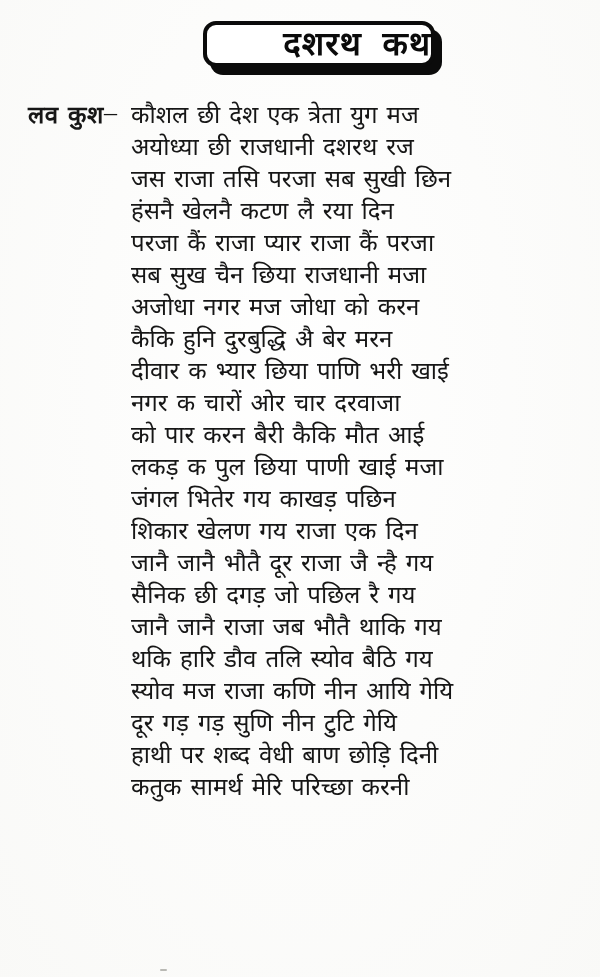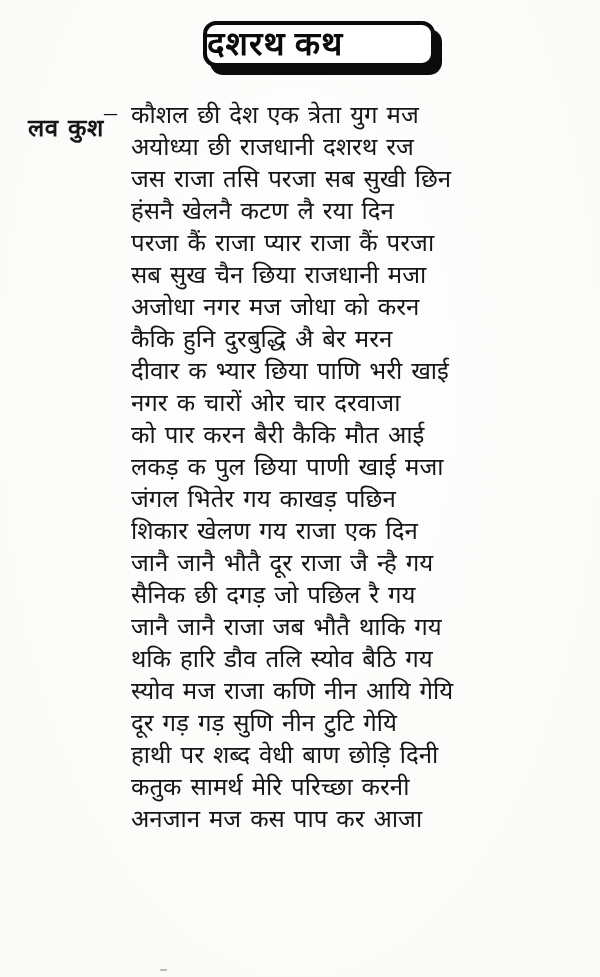--- a/index.html
+++ b/index.html
@@ -27,21 +27,22 @@
     left: 203px;
     top: 21px;
     width: 232px;
     height: 46px;
     background: #ffffff;
     border: 4px solid #0b0b0b;
     border-radius: 13px;
     box-shadow: 7px 8px 0 0 #0b0b0b;
     display: flex;
     align-items: center;
-    justify-content: flex-start;
+    justify-content: flex-end;
+    font-family: Liberation Mono, monospace;
   }
   .title-box .title-text {
     font-size: 33px;
     font-weight: 700;
     letter-spacing: 1px;
     color: #0a0a0a;
     white-space: nowrap;
     transform: translateY(-2px);
   }
   
@@ -57,21 +58,21 @@
   }
   .line {
     position: relative;
     padding-left: 103px;
     white-space: nowrap;
     min-height: 32px;
   }
   .speaker {
     position: absolute;
     left: 0;
-    top: 13px;
+    top: 0;
     font-weight: 700;
     letter-spacing: 0.5px;
   }
   .dash {
     position: absolute;
     left: 76px;
     top: -2px;
     font-weight: 400;
     font-size: 26px;
   }
@@ -111,18 +112,17 @@
       <div class="line"><span>जंगल भितेर गय काखड़ पछिन</span></div>
       <div class="line"><span>शिकार खेलण गय राजा एक दिन</span></div>
       <div class="line"><span>जानै जानै भौतै दूर राजा जै न्है गय</span></div>
       <div class="line"><span>सैनिक छी दगड़ जो पछिल रै गय</span></div>
       <div class="line"><span>जानै जानै राजा जब भौतै थाकि गय</span></div>
       <div class="line"><span>थकि हारि डौव तलि स्योव बैठि गय</span></div>
       <div class="line"><span>स्योव मज राजा कणि नीन आयि गेयि</span></div>
       <div class="line"><span>दूर गड़ गड़ सुणि नीन टुटि गेयि</span></div>
       <div class="line"><span>हाथी पर शब्द वेधी बाण छोड़ि दिनी</span></div>
       <div class="line"><span>कतुक सामर्थ मेरि परिच्छा करनी</span></div>
-      <div class="line"><span>अनजान मज कस पाप कर आजा</span></div>
     </div>
 
   <div class="scan-speck"></div>
 
 </div>
 
 </body></html>

